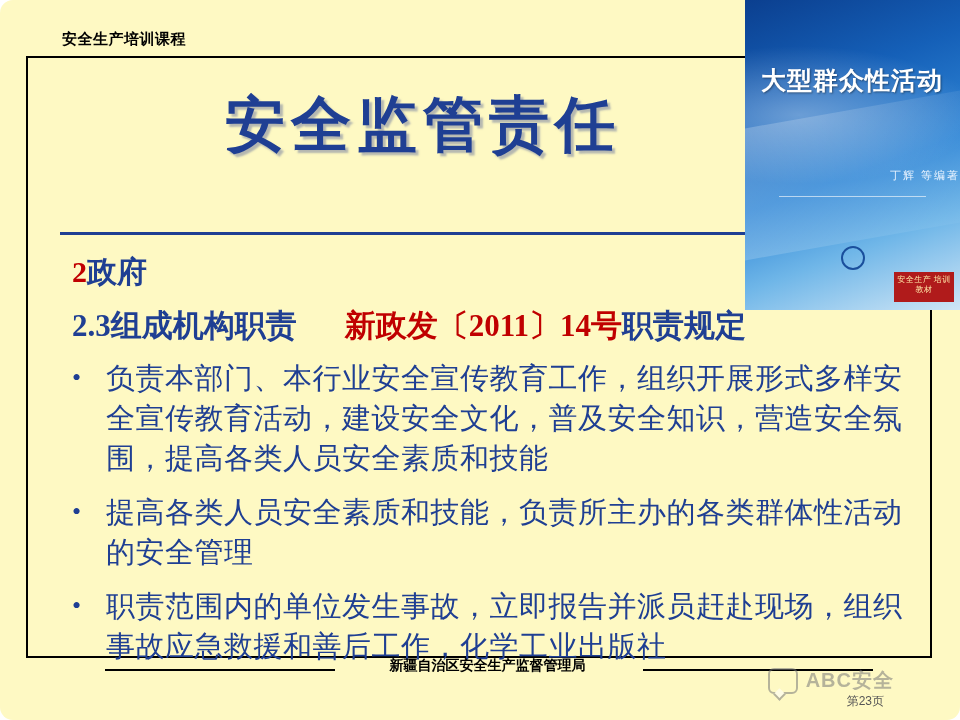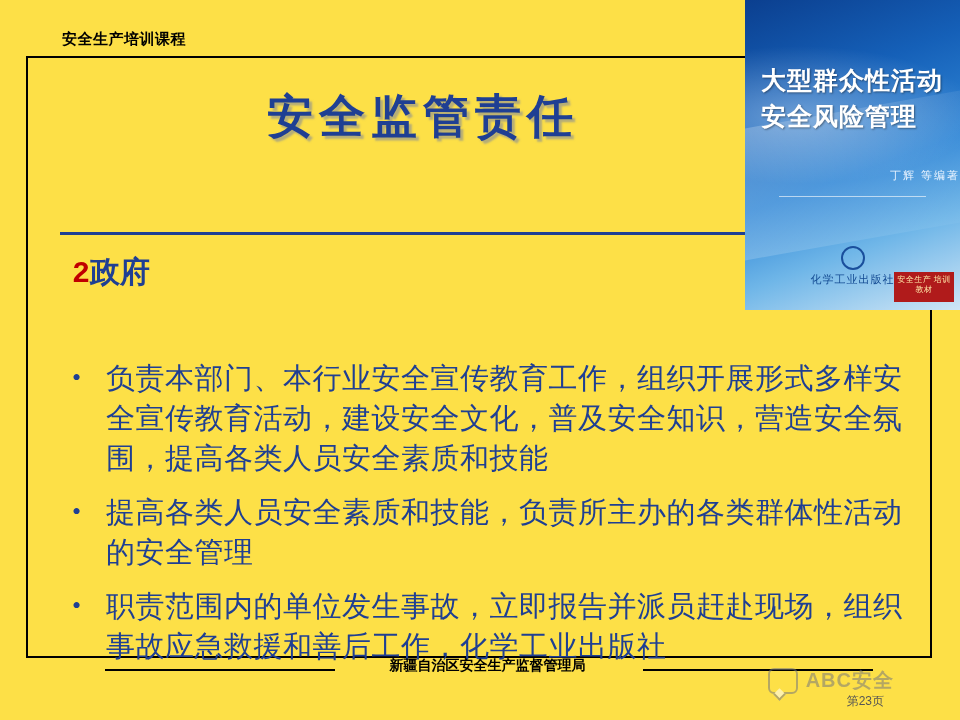--- a/index.html
+++ b/index.html
@@ -10,21 +10,22 @@
     width: 960px;
     height: 720px;
     background: #ffffff;
     font-family: "Liberation Serif", "DejaVu Serif", serif;
     overflow: hidden;
     position: relative;
   }
   .slide {
     position: absolute;
     inset: 0;
-    background: #fde047;
+    background: #fef9c3;
+    border-radius: 13px;
   }
   
   .header-label {
     position: absolute;
     left: 62px;
     top: 30px;
     font-family: "Liberation Sans", sans-serif;
     font-weight: bold;
     font-size: 15px;
     color: #000000;
@@ -43,21 +44,21 @@
   }
   
   .slide-title {
     position: absolute;
     left: 0;
     right: 0;
     top: 92px;
     text-align: center;
     font-family: "Liberation Serif", serif;
     font-weight: bold;
-    font-size: 46px;
+    font-size: 60px;
     line-height: 1.1;
     color: #1f3f93;
     letter-spacing: 6px;
     text-shadow: 3px 3px 2px rgba(120,130,160,0.55);
     padding-right: 150px;
     white-space: nowrap;
     margin-left: 36px;
   }
   .title-underline {
     position: absolute;
@@ -67,21 +68,21 @@
     height: 3px;
     background: #1f3f93;
   }
   
   .sub-1 {
     position: absolute;
     left: 72px;
     top: 252px;
     font-size: 30px;
     font-weight: bold;
-    font-family: Liberation Mono, monospace;
+    font-family: Liberation Serif, serif;
     color: #1f3f93;
     white-space: nowrap;
   }
   .sub-1 .num { color: #c00000; }
   .sub-2 {
     position: absolute;
     left: 72px;
     top: 305px;
     font-size: 31px;
     font-weight: bold;
@@ -306,20 +307,23 @@
 
   <div class="content-frame"></div>
 
   <div class="slide-title">安全监管责任</div>
   <div class="title-underline"></div>
 
   <div class="sub-1">
     <span class="num">2</span><span>政府</span>
   </div>
 
+  <div class="sub-2">
+    <span>2.3</span><span>组成机构职责</span><span class="gap"></span><span class="red">新政发〔2011〕14号</span><span>职责规定</span>
+  </div>
 
   <div class="bullets">
     <div class="bullet">
       <div class="bullet-dot">•</div>
       <div class="bullet-text">负责本部门、本行业安全宣传教育工作，组织开展形式多样安全宣传教育活动，建设安全文化，普及安全知识，营造安全氛围，提高各类人员安全素质和技能</div>
     </div>
     <div class="bullet">
       <div class="bullet-dot">•</div>
       <div class="bullet-text">提高各类人员安全素质和技能，负责所主办的各类群体性活动的安全管理</div>
     </div>
@@ -335,26 +339,24 @@
     <div class="footer-line-right"></div>
   </div>
 
   <div class="page-number">第23页</div>
 
   <div class="book-cover">
     <div class="glow"></div>
     <div class="wave"></div>
     <div class="book-title">
       <div>大型群众性活动</div>
-      <div>安全风险管理</div>
     </div>
     <div class="book-author">丁辉  等编著</div>
     <div class="book-rule"></div>
     <div class="book-pub-logo"></div>
-    <div class="book-pub">化学工业出版社</div>
     <div class="book-badge">安全生产
 培训教材</div>
   </div>
 
   <div class="watermark">
     <div class="wm-icon"></div>
     <div class="wm-text">ABC安全</div>
   </div>
 
 </div>

